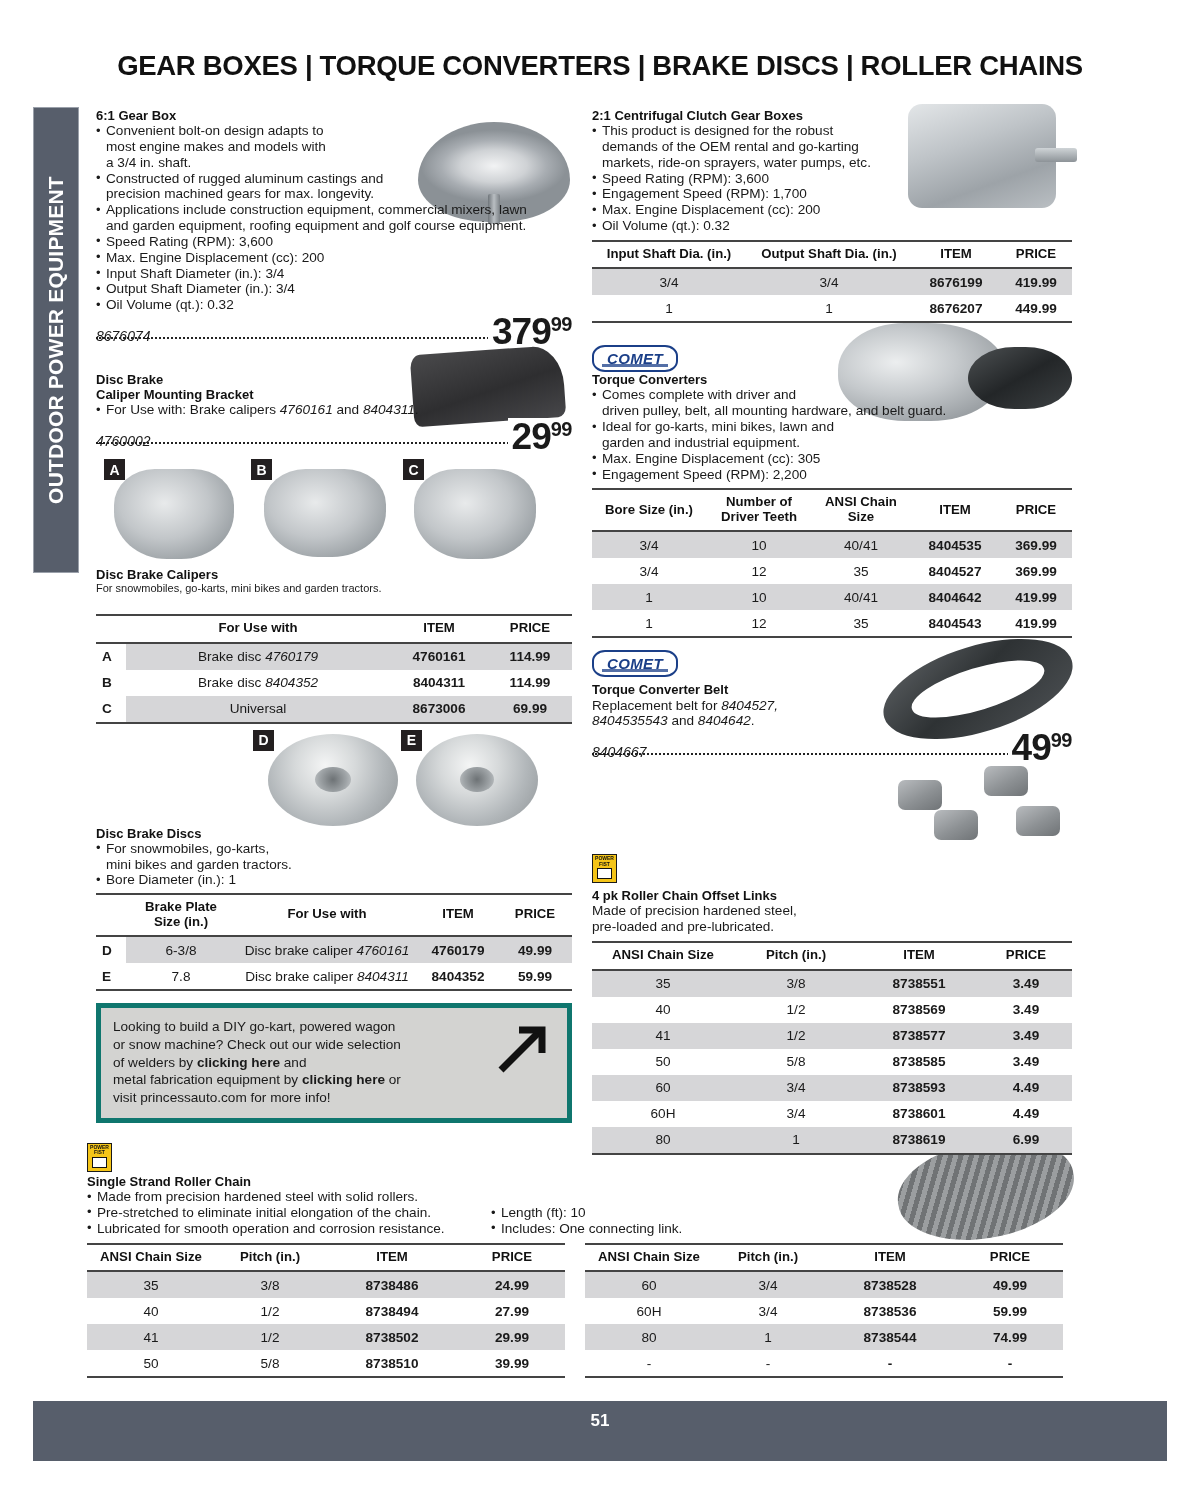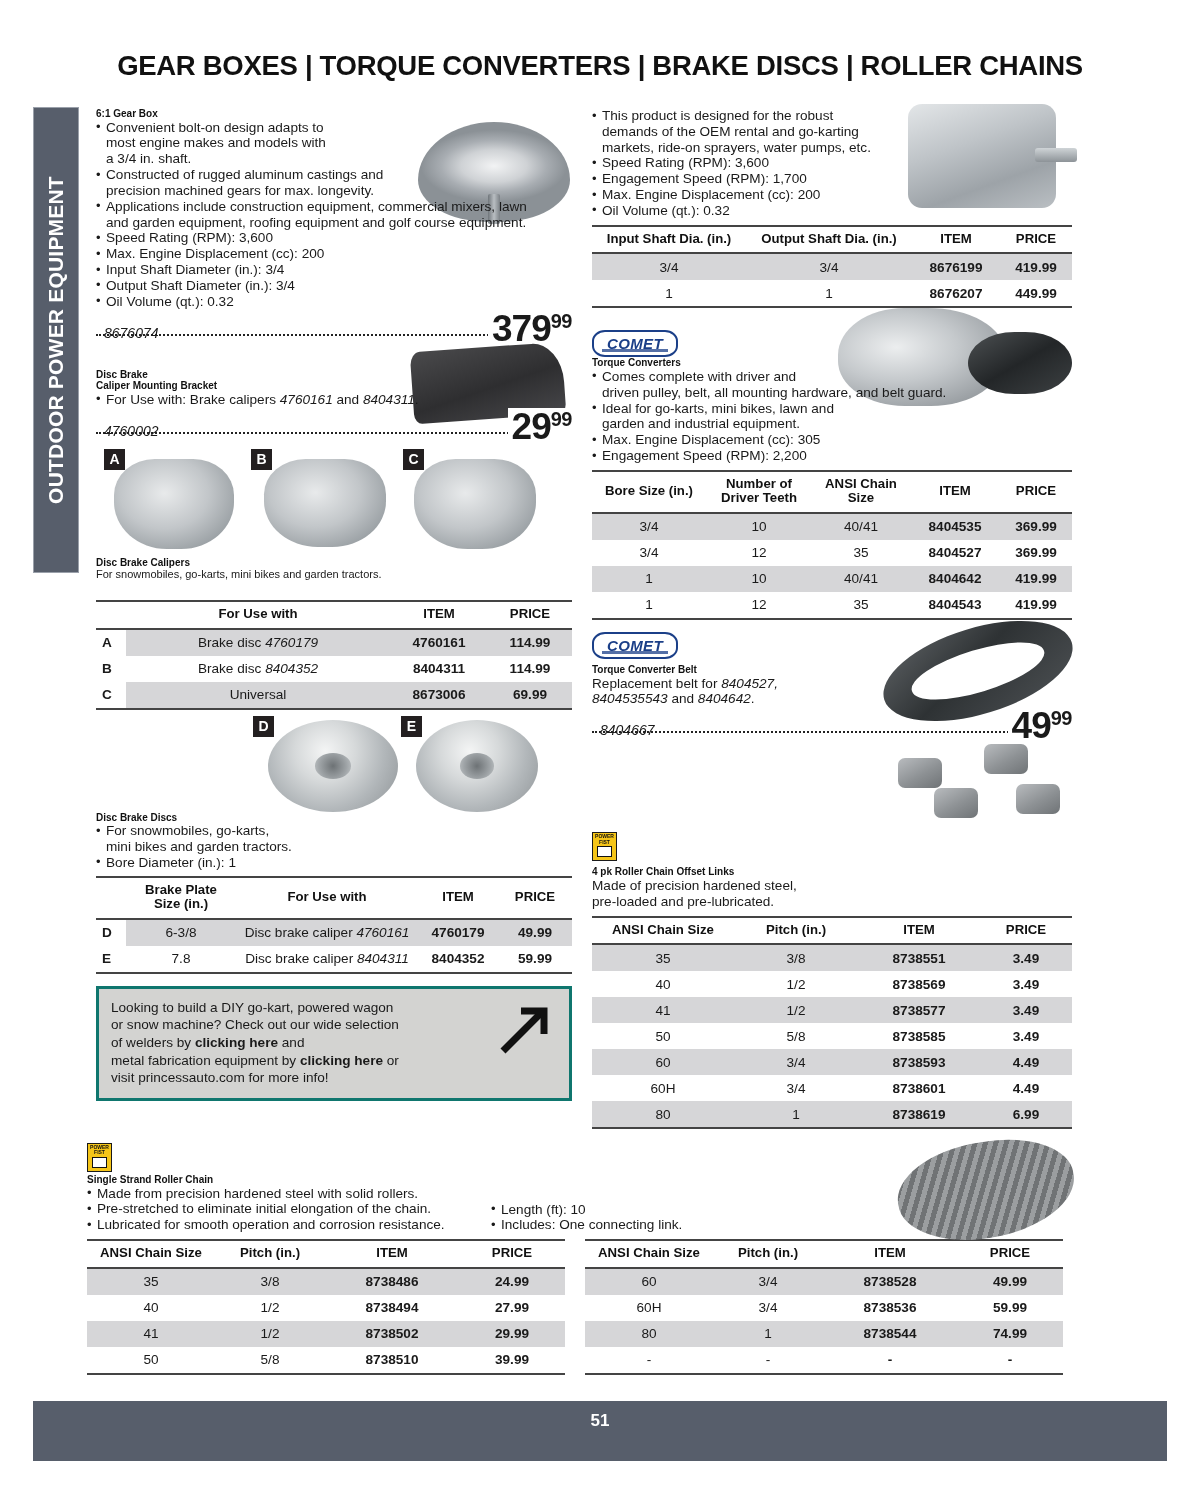--- a/index.html
+++ b/index.html
@@ -34,37 +34,37 @@
     color: #fff; font-weight: bold; font-size: 21px;
     letter-spacing: 0.2px;
   }
 
   
   .col-left  { position: absolute; left: 96px;  top: 108px; width: 476px; }
   .col-right { position: absolute; left: 592px; top: 108px; width: 480px; }
 
   
   h2.prod {
-    font-size: 10px; font-weight: bold; line-height: 1.16; color: #111;
+    font-size: 13px; font-weight: bold; line-height: 1.16; color: #111;
   }
   ul.bul { list-style: none; }
   ul.bul li {
     position: relative; padding-left: 10px;
     font-size: 13.6px; line-height: 1.165; color: #1a1a1a;
   }
   ul.bul li::before {
     content: "\2022"; position: absolute; left: 0; top: -0.5px; font-size: 13px;
   }
   ul.bul li.cont::before { content: ""; }
   .it { font-style: italic; }
 
   
   .priceline { position: relative; height: 34px; margin-top: 1px; }
   .itemno {
-    position: absolute; left: 8px; bottom: 4px;
+    position: absolute; left: 0; bottom: 4px;
     font-style: italic; font-size: 14px; color: #1a1a1a;
     white-space: nowrap;
   }
   .dots {
     position: absolute; bottom: 9px; left: 0; right: 0; height: 4px;
     border-bottom: 2.5px dotted #222;
   }
   .bigprice {
     position: absolute; right: 0; bottom: -2px;
     font-size: 37px; font-weight: bold; letter-spacing: -1px;
@@ -93,21 +93,21 @@
 
   
   .badge {
     position: absolute; width: 21px; height: 21px; background: #231f20;
     color: #fff; font-weight: bold; font-size: 14px;
     display: flex; align-items: center; justify-content: center; z-index: 5;
   }
 
   
   .callout {
-    position: relative; background: #d3d3d1; border: 3px solid #0f766e;
+    position: relative; background: #d3d3d1; border: 5px solid #0f766e;
     padding: 10px 12px 11px; font-size: 13.6px; line-height: 1.30;
   }
   .callout b { font-weight: bold; }
   .arrow { position: absolute; right: 18px; top: 14px; width: 54px; height: 54px; }
 
   
   .comet {
     width: 86px; height: 27px; border: 2px solid #1b3f88; border-radius: 13px/11px;
     display: flex; align-items: center; justify-content: center;
     background: #fff; position: relative;
@@ -480,20 +480,21 @@
       </table>
     </div>
   </div>
 
   <div class="col-right">
 
     <div style="position:relative;">
       <div class="imgwrap" style="left:316px; top:-4px; width:148px; height:104px;">
           <div class="gearbox2"></div>
         </div>
+      <h2 class="prod">2:1 Centrifugal Clutch Gear Boxes</h2>
       <ul class="bul">
         <li style="width:312px;">This product is designed for the robust</li>
         <li class="cont" style="width:312px;">demands of the OEM rental and go-karting</li>
         <li class="cont" style="width:312px;">markets, ride-on sprayers, water pumps, etc.</li>
         <li>Speed Rating (RPM): 3,600</li>
         <li>Engagement Speed (RPM): 1,700</li>
         <li>Max. Engine Displacement (cc): 200</li>
         <li>Oil Volume (qt.): 0.32</li>
       </ul>
       <table class="t" style="margin-top:6px;">

